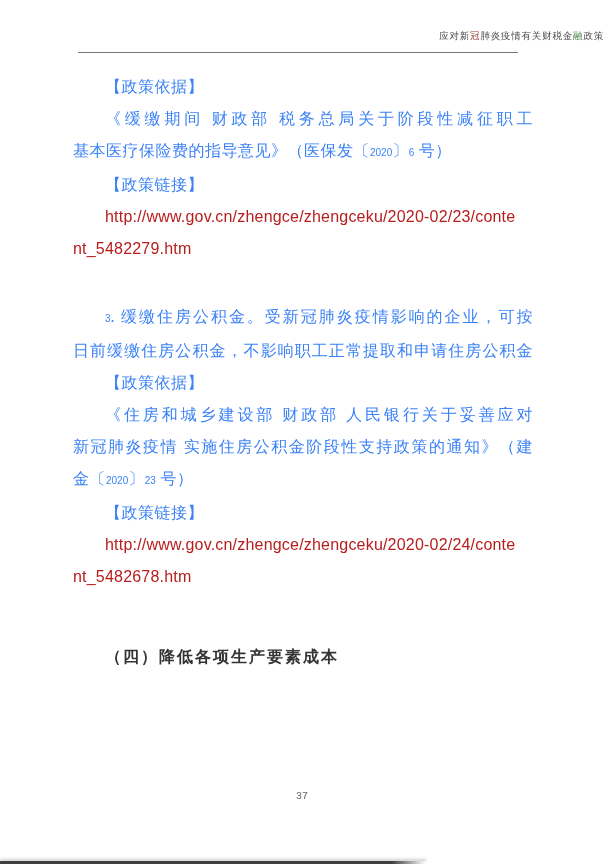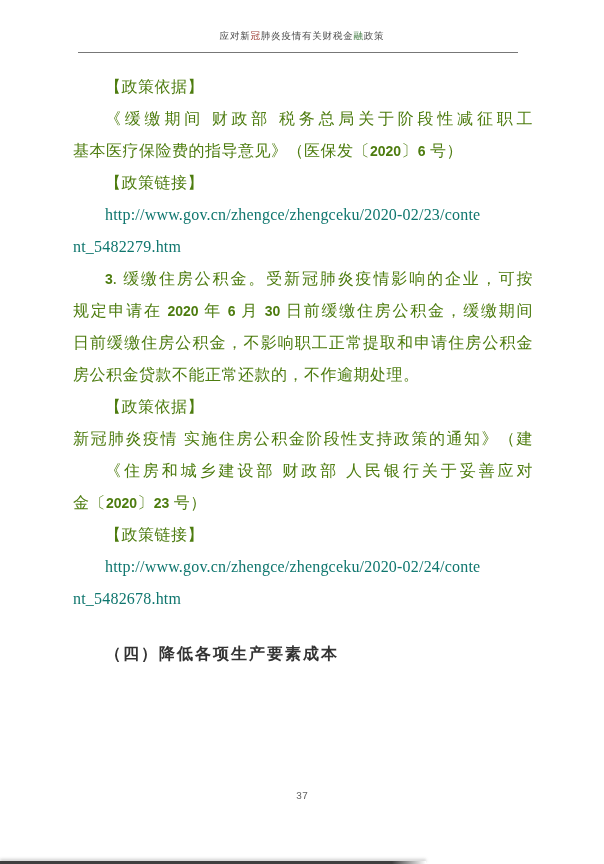--- a/index.html
+++ b/index.html
@@ -6,64 +6,64 @@
   .screen {
     position:relative;
     width:604px; height:864px;
     background:#ffffff;
     overflow:hidden;
     font-family:"Liberation Serif","DejaVu Serif",serif;
   }
   
   .header-title {
     position:absolute; top:30px; left:0; width:604px;
-    text-align:center;
+    text-align:right;
     font-size:9.5px; letter-spacing:0.8px;
     color:#4a4a4a;
     font-family:"Liberation Serif","DejaVu Serif",serif;
   }
   .header-title .red   { color:#9b3a30; }
   .header-title .green { color:#3f7a40; }
   .header-rule {
     position:absolute; top:52px; left:78px; width:440px; height:1px;
     background:#777777;
   }
   
   .content {
     position:absolute; top:71px; left:73px; width:460px;
   }
   .cn {
     font-size:16px; line-height:32px;
     letter-spacing:0.5px;
-    color:#4d7c0f;
+    color:#3b82f6;
     white-space:nowrap;
   }
   .fill {
     white-space:normal;
     text-align:justify;
     text-align-last:justify;
   }
   .indent { text-indent:32px; }
   .url {
-    font-family:Liberation Serif, serif;
+    font-family:Liberation Sans, sans-serif;
     font-size:16px; line-height:32px;
     letter-spacing:0.2px;
-    color:#0f766e;
+    color:#b91c1c;
   }
   .heading {
     font-weight:bold;
     letter-spacing:2px;
     color:#333333;
   }
-  .gap-lg { }
-  .gap-md { margin-top:24px;font-family:Liberation Mono, monospace; }
+  .gap-lg { margin-top:36px; }
+  .gap-md { margin-top:48px; }
   .num {
     font-family:"Liberation Sans","DejaVu Sans",sans-serif;
-    font-weight:700;
-    font-size:14px;
+    font-weight:400;
+    font-size:10px;
     letter-spacing:0;
   }
   
   .page-number {
     position:absolute; top:791px; left:0; width:604px;
     text-align:center;
     font-family:Liberation Mono, monospace;
     font-size:10px; color:#666666;
   }
   
@@ -86,27 +86,25 @@
 
   <div class="content">
     <div class="cn indent">【政策依据】</div>
     <div class="cn indent fill">《缓缴期间 财政部 税务总局关于阶段性减征职工</div>
     <div class="cn">基本医疗保险费的指导意见》（医保发〔<span class="num">2020</span>〕<span class="num">6</span> 号）</div>
     <div class="cn indent">【政策链接】</div>
     <div class="url indent">http://www.gov.cn/zhengce/zhengceku/2020-02/23/conte</div>
     <div class="url">nt_5482279.htm</div>
 
     <div class="cn indent fill gap-lg"><span class="num">3</span>. 缓缴住房公积金。受新冠肺炎疫情影响的企业，可按</div>
-    <div class="cn fill">规定申请在 <span class="num">2020</span> 年 <span class="num">6</span> 月 <span class="num">30</span> 日前缓缴住房公积金，缓缴期间</div>
     <div class="cn fill">日前缓缴住房公积金，不影响职工正常提取和申请住房公积金</div>
-    <div class="cn">房公积金贷款不能正常还款的，不作逾期处理。</div>
 
     <div class="cn indent">【政策依据】</div>
+    <div class="cn indent fill">《住房和城乡建设部 财政部 人民银行关于妥善应对</div>
     <div class="cn fill">新冠肺炎疫情 实施住房公积金阶段性支持政策的通知》（建</div>
-    <div class="cn indent fill">《住房和城乡建设部 财政部 人民银行关于妥善应对</div>
     <div class="cn">金〔<span class="num">2020</span>〕<span class="num">23</span> 号）</div>
     <div class="cn indent">【政策链接】</div>
     <div class="url indent">http://www.gov.cn/zhengce/zhengceku/2020-02/24/conte</div>
     <div class="url">nt_5482678.htm</div>
 
     <div class="cn indent heading gap-md">（四）降低各项生产要素成本</div>
   </div>
 
   <div class="page-number">37</div>
 

